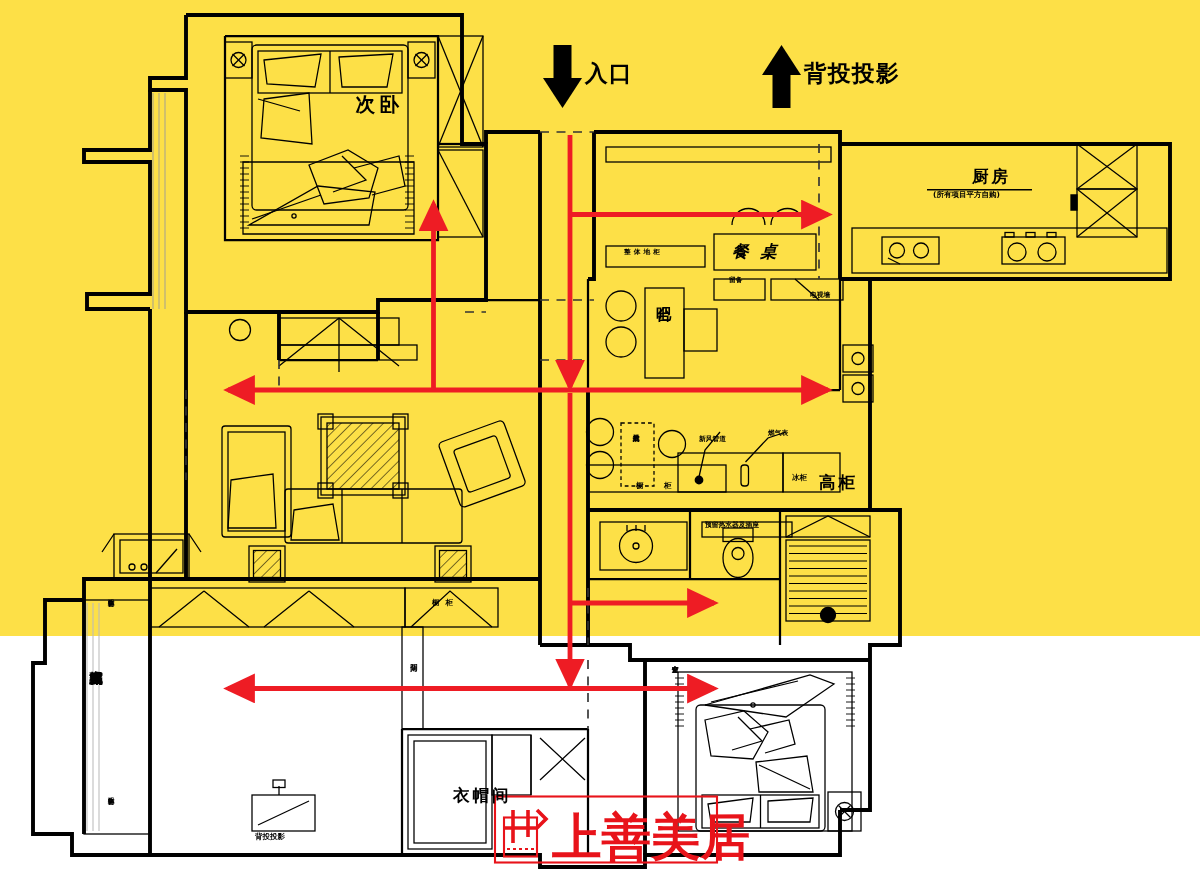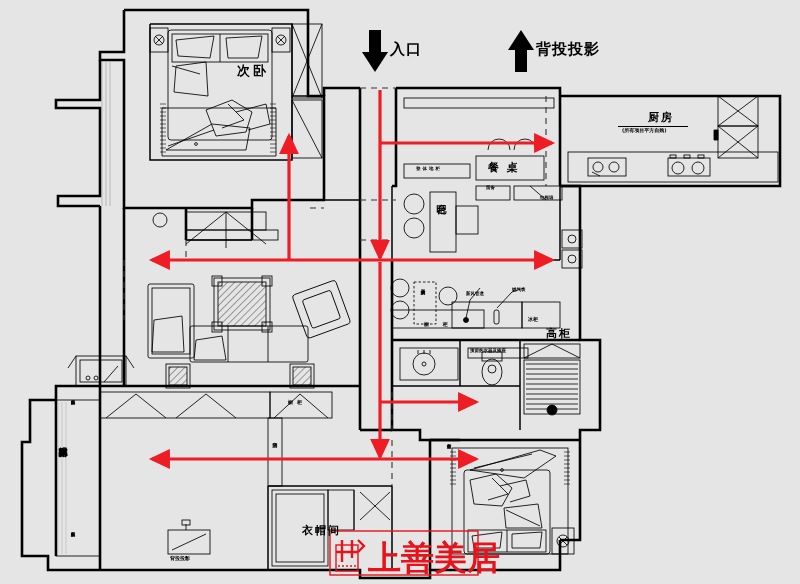--- a/index.html
+++ b/index.html
@@ -1,21 +1,21 @@
 <!DOCTYPE html>
 <html><head>
 <meta charset="utf-8">
 <style>
   html,body{margin:0;padding:0;background:#ffffff;}
   body{
     font-family:"DejaVu Sans","Liberation Sans",sans-serif;
     width:800px;height:584px;overflow:hidden;
   }
   #plan-root{
-    position:relative;width:800px;height:584px;background:#e5e5e5;
+    position:relative;width:800px;height:424px;background:#fde047;
   }
   #plan-svg{position:absolute;left:0;top:0;width:800px;height:584px;}
   .lbl{
     position:absolute;color:#000;font-weight:bold;line-height:1;
     white-space:nowrap;user-select:none;
   }
   .lbl-vert{
     writing-mode:vertical-rl;text-orientation:upright;white-space:nowrap;
   }
   .tiny{font-size:4.5px;font-weight:bold;letter-spacing:0px;}
@@ -407,25 +407,25 @@
 
   <div class="lbl hdr" style="left:390px;top:42px;">入口</div>
   <div class="lbl hdr" style="left:536px;top:42px;">背投投影</div>
 
   <div class="lbl room-big" style="left:224px;top:64px;margin-left:13px;">次卧</div>
 
   <div class="lbl room-mid" style="left:648px;top:112px;">厨房</div>
   <div class="lbl tiny" style="left:622px;top:128px;font-size:5px;">(所有项目平方自购)</div>
   <div style="position:absolute;left:618px;top:126px;width:70px;border-top:1px solid #000;"></div>
 
-  <div class="lbl room-mid" style="left:488px;top:162px;">餐 桌</div>
+  <div class="lbl room-mid" style="left:488px;top:162px;font-style:italic;">餐 桌</div>
 
   <div class="lbl lbl-vert" style="left:436px;top:196px;font-size:10px;font-weight:bold;">吧台</div>
 
-  <div class="lbl room-mid" style="left:546px;top:328px;">高柜</div>
+  <div class="lbl room-mid" style="left:546px;top:316px;">高柜</div>
 
   <div class="lbl room-mid" style="left:302px;top:525px;">衣帽间</div>
 
   <div class="lbl lbl-vert" style="left:58px;top:440px;font-size:9px;font-weight:bold;">飘窗式床榻</div>
 
   <div class="lbl tiny2" style="left:424px;top:322px;letter-spacing:6px;">橱 柜</div>
   <div class="lbl tiny2" style="left:528px;top:317px;">冰柜</div>
   <div class="lbl tiny" style="left:512px;top:288px;">燃气表</div>
   <div class="lbl tiny" style="left:466px;top:292px;">新风管道</div>
   <div class="lbl tiny" style="left:470px;top:349px;">预留热水器及插座</div>

